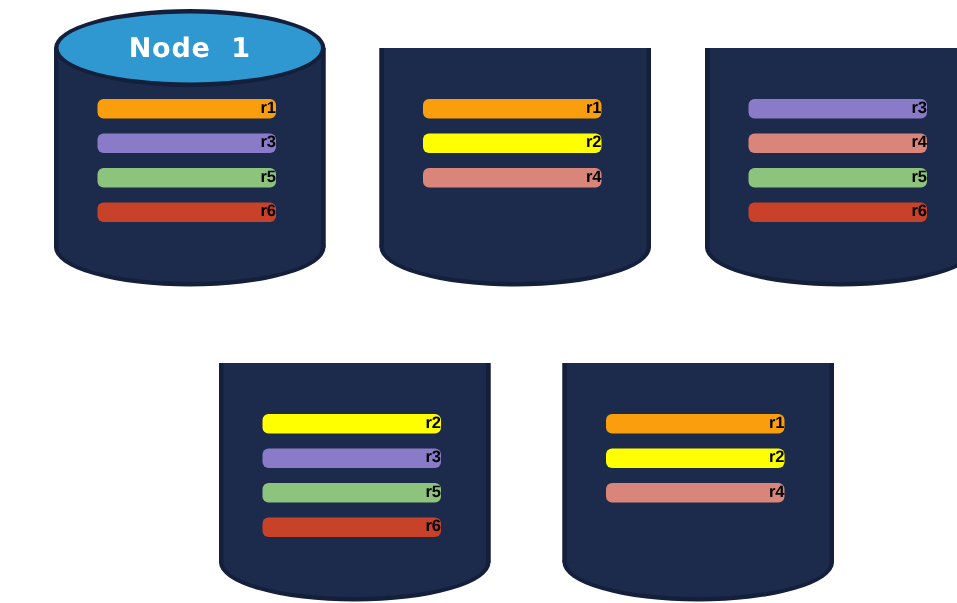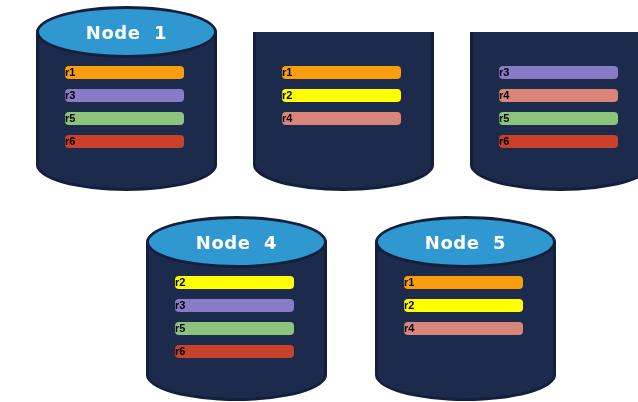--- a/index.html
+++ b/index.html
@@ -74,21 +74,21 @@
     position: absolute;
     top: 60px; left: 29px; right: 33px;
     display: flex;
     flex-direction: column;
     gap: 10px;
     z-index: 4;
   }
   .bar {
     height: 13px;
     border-radius: 4px;
-    text-align: left;
+    text-align: right;
     color: var(--bar-text, #000000);
     font: bold 11px/13px "Liberation Sans", sans-serif;
   }
 </style>
 </head>
 <body>
 
 <div id="diagram">
     <div class="row" id="row-0">
   <div class="cylinder">
@@ -123,37 +123,31 @@
           <div class="bar" style="background: rgb(217, 133, 122);">r4</div>
           <div class="bar" style="background: rgb(141, 196, 125);">r5</div>
           <div class="bar" style="background: rgb(199, 66, 41);">r6</div>
         </div>
   </div>
 </div>
     <div class="row" id="row-1">
   <div class="cylinder">
     <div class="cyl-mid"></div>
     <div class="cyl-bottom"></div>
-    <div class="cyl-top">
-      <span class="node-title">Node 4</span>
-    </div>
     <div class="bars">
           <div class="bar" style="background: rgb(255, 255, 0);">r2</div>
           <div class="bar" style="background: rgb(138, 123, 200);">r3</div>
           <div class="bar" style="background: rgb(141, 196, 125);">r5</div>
           <div class="bar" style="background: rgb(199, 66, 41);">r6</div>
         </div>
   </div>
 
   <div class="cylinder">
     <div class="cyl-mid"></div>
     <div class="cyl-bottom"></div>
-    <div class="cyl-top">
-      <span class="node-title">Node 5</span>
-    </div>
     <div class="bars">
           <div class="bar" style="background: rgb(250, 158, 13);">r1</div>
           <div class="bar" style="background: rgb(255, 255, 0);">r2</div>
           <div class="bar" style="background: rgb(217, 133, 122);">r4</div>
         </div>
   </div>
 </div>
   </div>
 
 </body></html>

